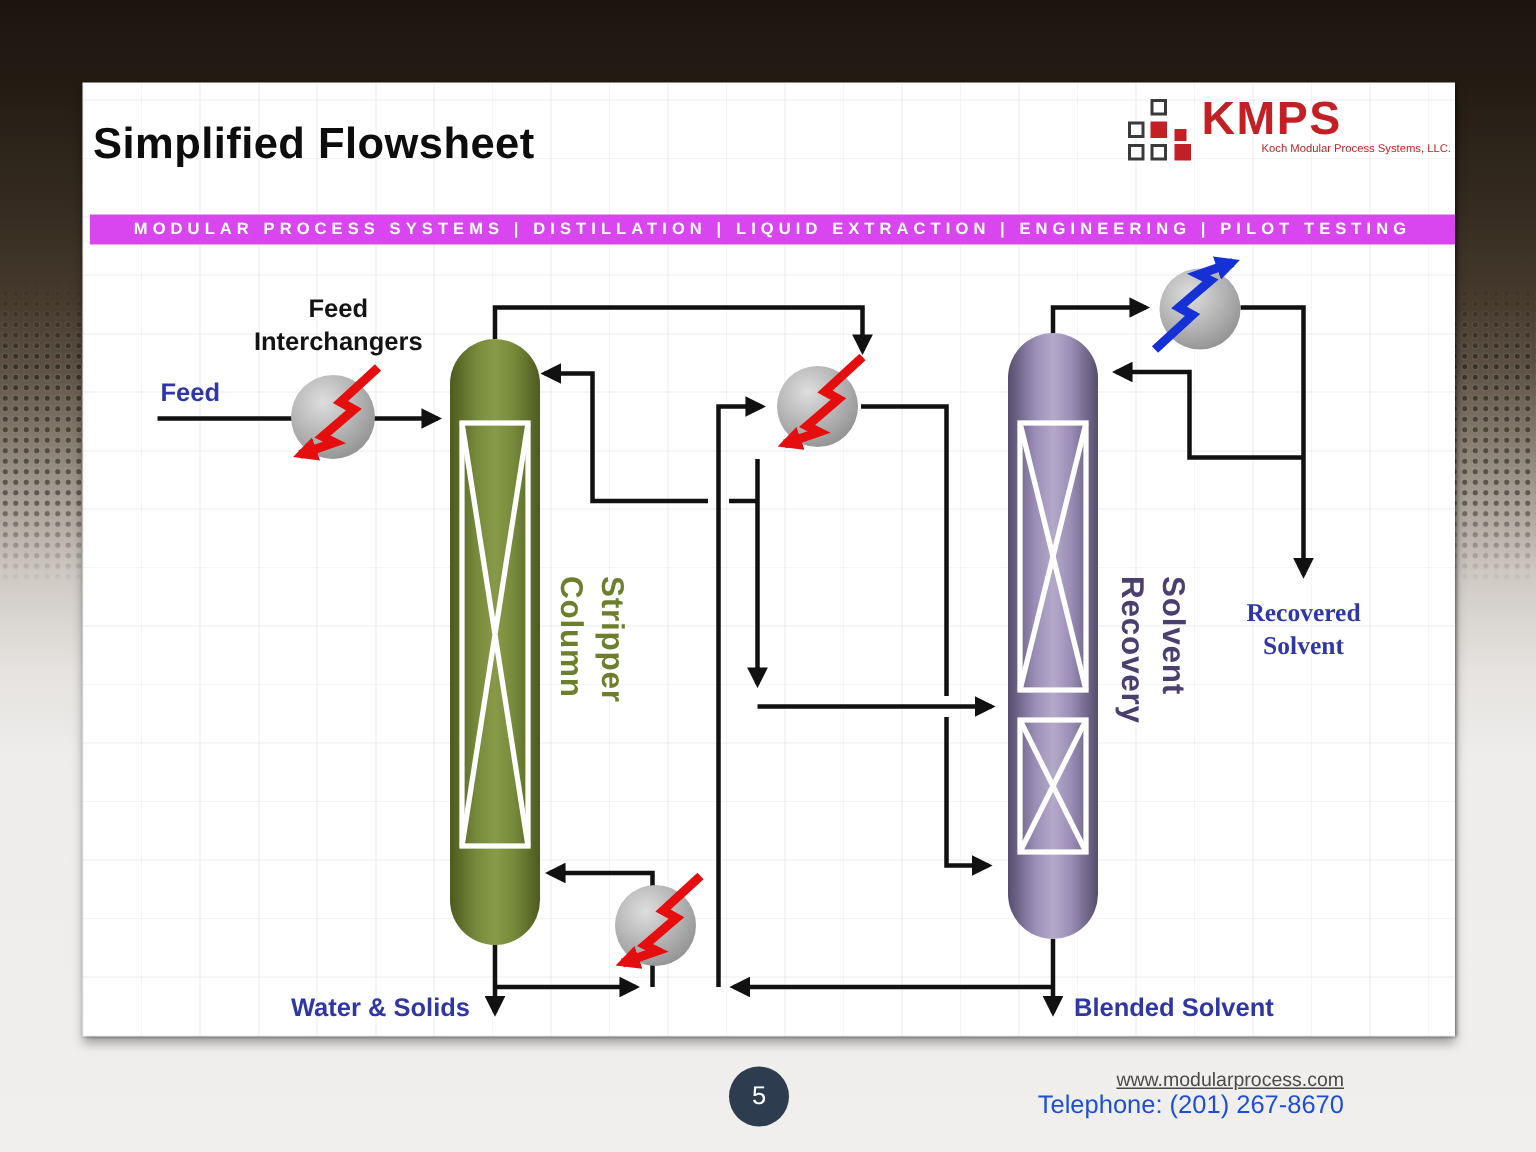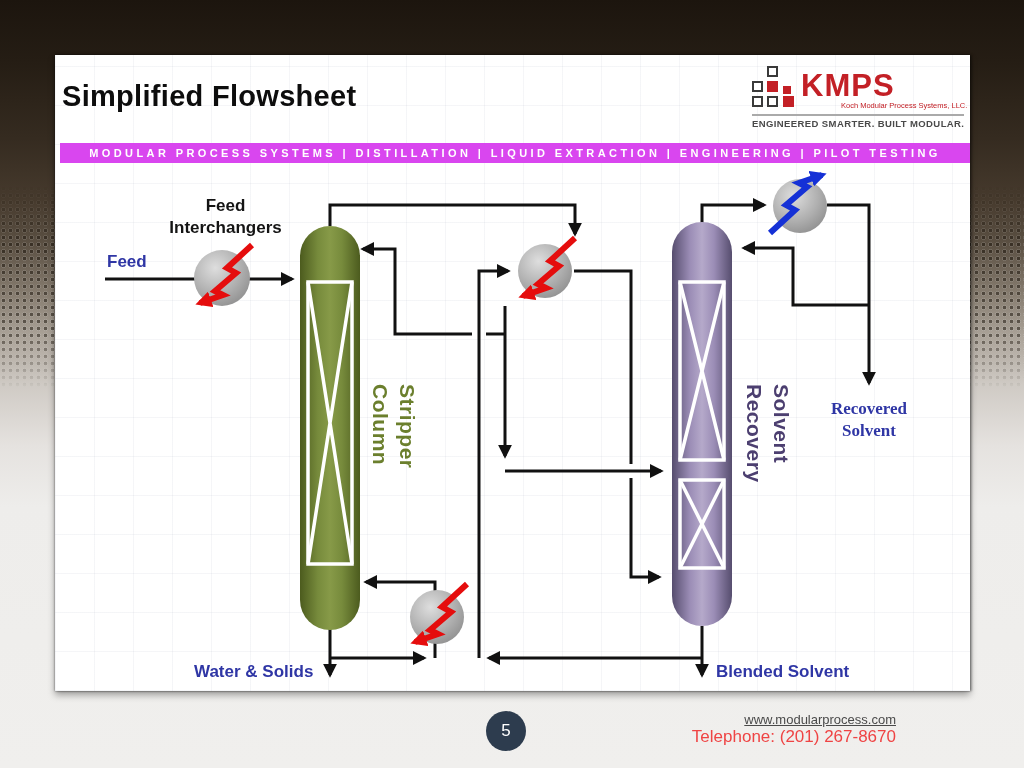--- a/index.html
+++ b/index.html
@@ -34,21 +34,21 @@
     left:62px;top:80px;font-size:29px;font-weight:bold;color:#0d0d0d;
     letter-spacing:.3px;z-index:5;
   }
   .banner{
     left:60px;top:143px;width:910px;height:20px;background:#d946ef;
     color:#fff;font-size:11px;font-weight:600;letter-spacing:3.4px;
     text-align:center;line-height:21px;white-space:nowrap;z-index:5;
   }
   
   .logo{left:752px;top:66px;width:212px;z-index:5;}
-  .logo-top{display:flex;align-items:flex-end;}
+  .logo-top{display:flex;align-items:flex-start;}
   .logo-squares{position:relative;width:44px;height:44px;flex:0 0 44px;}
   .sq{position:absolute;width:11px;height:11px;box-sizing:border-box;}
   .sq.outline{border:2px solid #3A3A3A;background:#fff;}
   .sq.red{background:#C32026;}
   .sq.dark-small{width:8px;height:8px;background:#C32026;}
   .logo-text{margin-left:5px;}
   .logo-brand{font-size:31px;line-height:26px;font-weight:800;color:#C32026;letter-spacing:1px;}
   .logo-company{font-size:7.5px;color:#C32026;margin-top:2px;white-space:nowrap;padding-left:40px;}
   .logo-tagline{
     border-top:2px solid #AAAAAA;margin-top:4px;padding-top:2px;
@@ -66,21 +66,21 @@
   .vlabel span{display:block;}
   .vlabel.green{color:#6B7F2D;}
   .vlabel.purple{color:#4C3F70;}
   svg.diagram{position:absolute;left:0;top:0;z-index:4;}
   
   .page-circle{
     left:486px;top:711px;width:40px;height:40px;border-radius:50%;
     background:#2D3C4E;color:#fff;font-size:17px;text-align:center;line-height:40px;z-index:3;
   }
   .site{right:128px;top:712px;font-size:13px;color:#4A4A4A;text-align:right;z-index:3;text-decoration:underline;}
-  .phone{right:128px;top:727px;font-size:17px;color:#ef4444;text-align:left;z-index:3;}
+  .phone{right:128px;top:727px;font-size:17px;color:#1d4ed8;text-align:left;z-index:3;}
 </style>
 </head>
 <body>
 
 <div class="texture-band"></div>
 
 <div class="slide"></div>
 
 <div class="abs page-title">Simplified Flowsheet</div>
 
@@ -95,21 +95,20 @@
       <div class="sq dark-small" style="left:31px;top:20px;"></div>
       <div class="sq outline" style="left:0;top:30px;"></div>
       <div class="sq outline" style="left:15px;top:30px;"></div>
       <div class="sq red" style="left:31px;top:30px;"></div>
     </div>
     <div class="logo-text">
       <div class="logo-brand">KMPS</div>
       <div class="logo-company">Koch Modular Process Systems, LLC.</div>
     </div>
   </div>
-  <div class="logo-tagline">ENGINEERED SMARTER. BUILT MODULAR.</div>
 </div>
 
 <svg class="diagram" width="1024" height="768" viewBox="0 0 1024 768">
   <defs>
     <marker id="ab" viewBox="0 0 10 10" refX="8" refY="5" markerWidth="4.6" markerHeight="4.6" orient="auto-start-reverse">
       <path d="M0,0 L10,5 L0,10 z" fill="#111"></path>
     </marker>
     <marker id="ar" viewBox="0 0 10 10" refX="7" refY="5" markerWidth="2.7" markerHeight="2.7" orient="auto-start-reverse">
       <path d="M0,0 L10,5 L0,10 z" fill="#E50D0D"></path>
     </marker>

